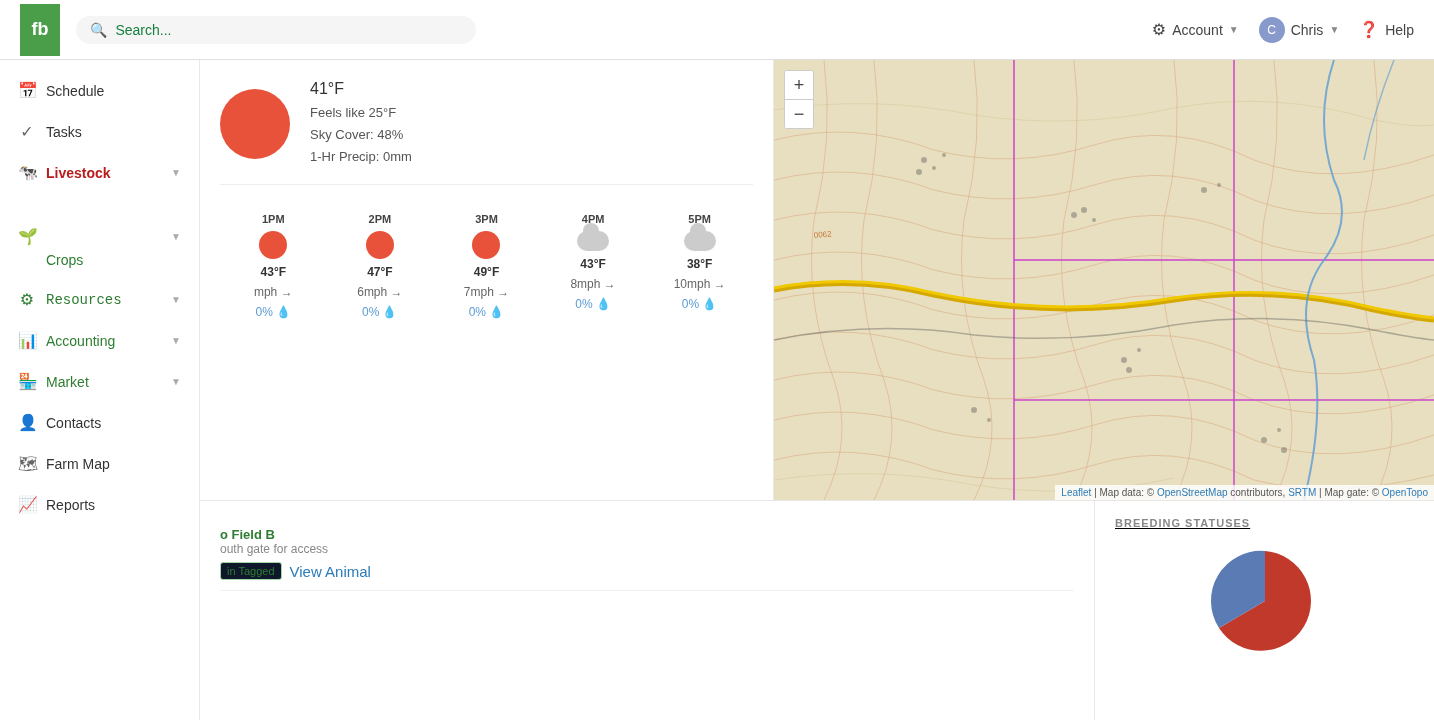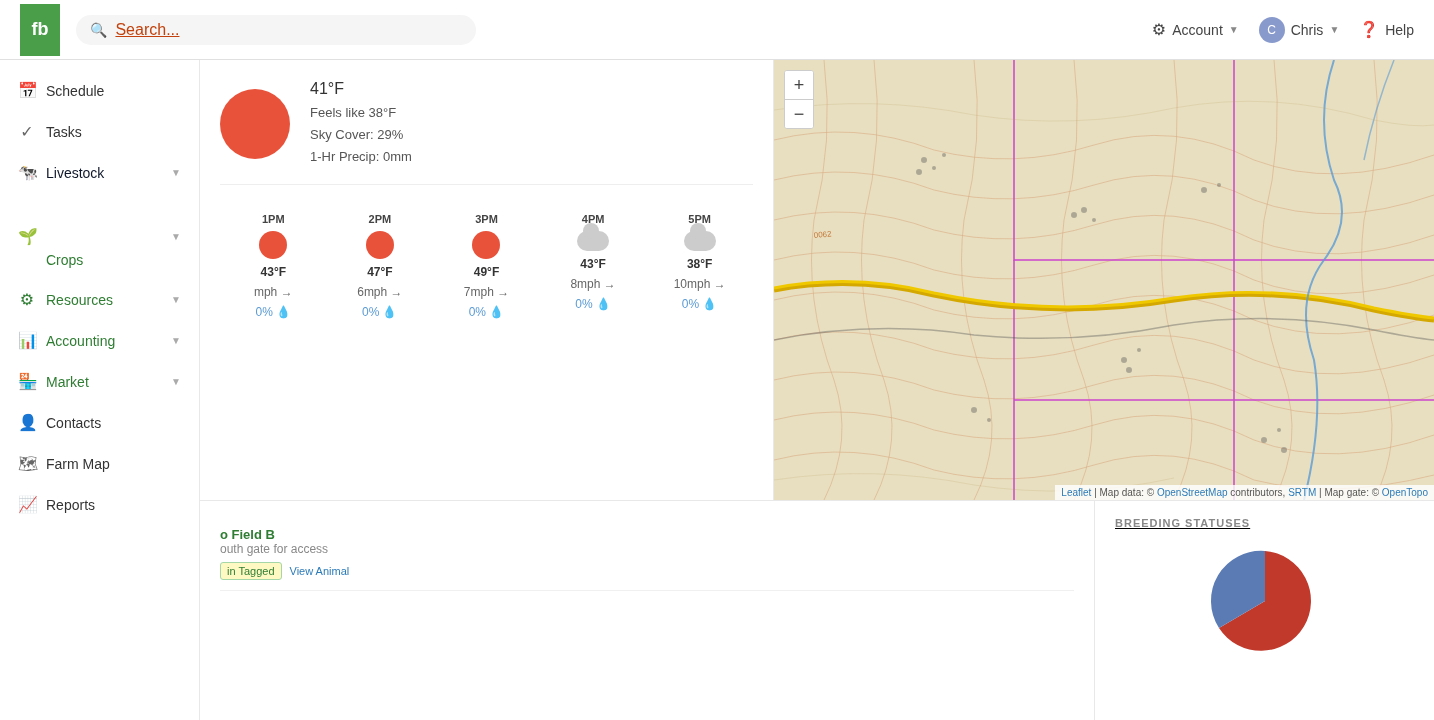--- a/index.html
+++ b/index.html
@@ -256,32 +256,32 @@
       display: flex;
       align-items: flex-start;
       gap: 10px;
       padding: 10px 0;
       border-bottom: 1px solid #f0f0f0;
       font-size: 13px;
     }
     .activity-title { font-weight: 600; color: #2e7d32; }
     .activity-sub { color: #888; font-size: 12px; }
     .activity-tag {
-      background: #fef9c3;
+      background: #0f172a;
       color: #2e7d32;
       border: 1px solid #a5d6a7;
       border-radius: 3px;
       padding: 2px 6px;
       font-size: 11px;
       cursor: pointer;
     }
     .activity-link {
       color: #2b7bb9;
       text-decoration: none;
-      font-size: 11px;
+      font-size: 15px;
       cursor: pointer;
     }
 
     .breeding-panel {
       width: 340px;
       padding: 16px 20px;
       border-left: 1px solid #e8e8e8;
       text-decoration: underline;
     }
     .breeding-title {
@@ -300,21 +300,21 @@
   </style>
 </head>
 <body>
 
 <nav class="top-nav">
   <div class="logo">
     <span>fb</span>
   </div>
   <div class="search-wrap">
     <span class="search-icon-svg">🔍</span>
-    <span style="color:#c2410c;font-size:16px;text-decoration:underline;">Search...</span>
+    <span style="color:#15803d;font-size:14px;">Search...</span>
   </div>
   <div class="nav-right">
     <div class="nav-btn">
       <span style="font-size:16px;">⚙</span>
       <span>Account</span>
       <span class="chevron">▼</span>
     </div>
     <div class="nav-btn">
       <span class="avatar">C</span>
       <span>Chris</span>
@@ -333,31 +333,31 @@
     <div class="sidebar-item">
       <span class="si-icon">📅</span>
       <span class="si-label">Schedule</span>
     </div>
     <div class="sidebar-item">
       <span class="si-icon">✓</span>
       <span class="si-label">Tasks</span>
     </div>
     <div class="sidebar-item has-sub">
       <span class="si-icon" style="color:#2e7d32;">🐄</span>
-      <span class="si-label" style="color:#0f172a;">Livestock</span>
+      <span class="si-label" style="color:#b91c1c;font-weight:bold;">Livestock</span>
       <span class="si-chevron">▼</span>
     </div>
     <div class="sidebar-item has-sub">
       <span class="si-icon" style="color:#2e7d32;">🌱</span>
       <span class="si-label" style="color:#2e7d32;margin-top:48px;">Crops</span>
       <span class="si-chevron">▼</span>
     </div>
     <div class="sidebar-item has-sub">
       <span class="si-icon" style="color:#2e7d32;">⚙</span>
-      <span class="si-label" style="color:#2e7d32;">Resources</span>
+      <span class="si-label" style="color:#2e7d32;font-family:Liberation Mono, monospace;">Resources</span>
       <span class="si-chevron">▼</span>
     </div>
     <div class="sidebar-item has-sub">
       <span class="si-icon" style="color:#2e7d32;">📊</span>
       <span class="si-label" style="color:#2e7d32;">Accounting</span>
       <span class="si-chevron">▼</span>
     </div>
     <div class="sidebar-item has-sub">
       <span class="si-icon" style="color:#2e7d32;">🏪</span>
       <span class="si-label" style="color:#2e7d32;">Market</span>
@@ -380,22 +380,22 @@
   <div class="content">
 
     <div class="top-section" style="height:440px;">
 
       <div class="weather-panel">
         <div class="weather-current">
           <div class="sun-icon"></div>
           <div class="weather-details">
             <div class="weather-temp">41°F</div>
             <div class="weather-sub">
-              <div>Feels like 38°F</div>
-              <div>Sky Cover: 29%</div>
+              <div>Feels like 25°F</div>
+              <div>Sky Cover: 48%</div>
               <div>1-Hr Precip: 0mm</div>
             </div>
           </div>
         </div>
 
         <div class="hourly-forecast">
 
           <div class="hour-item">
             <span class="hour-time">1PM</span>
             <div class="hour-sun"></div>

